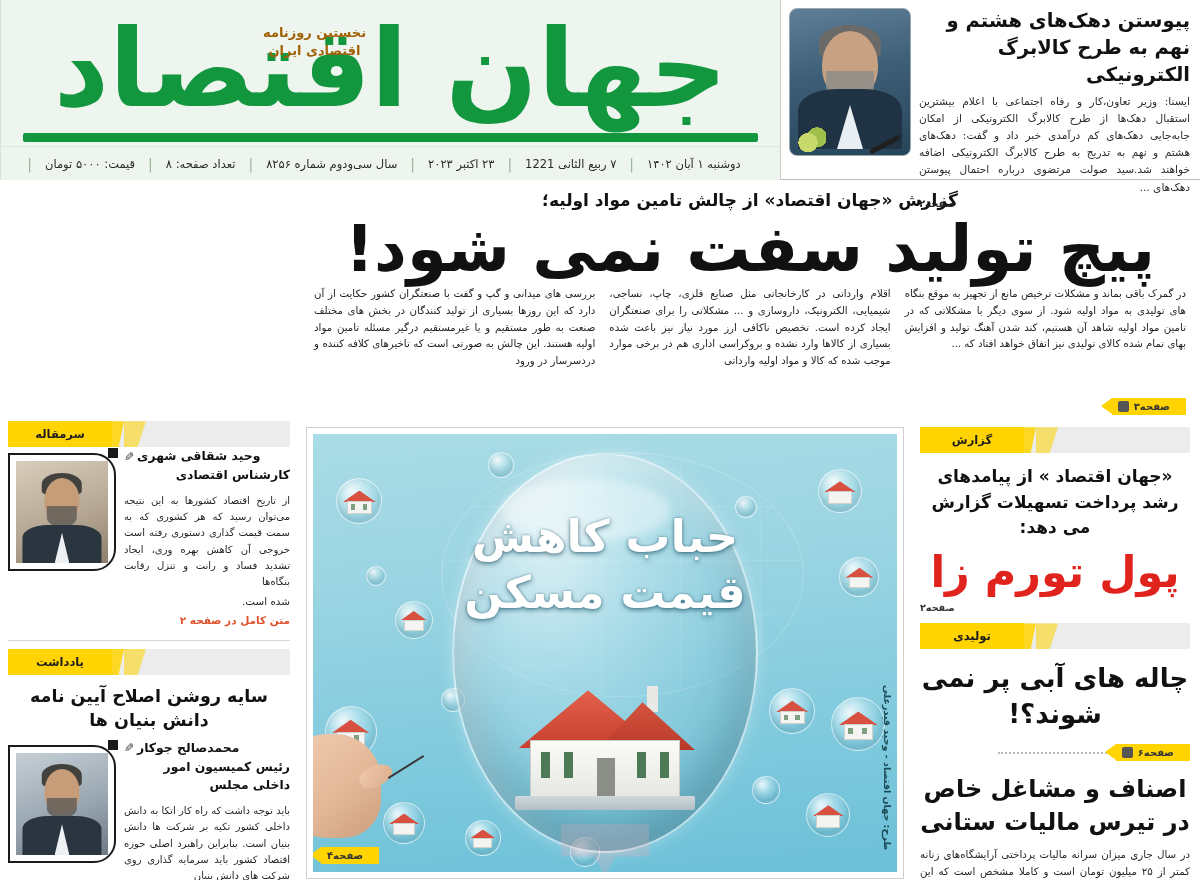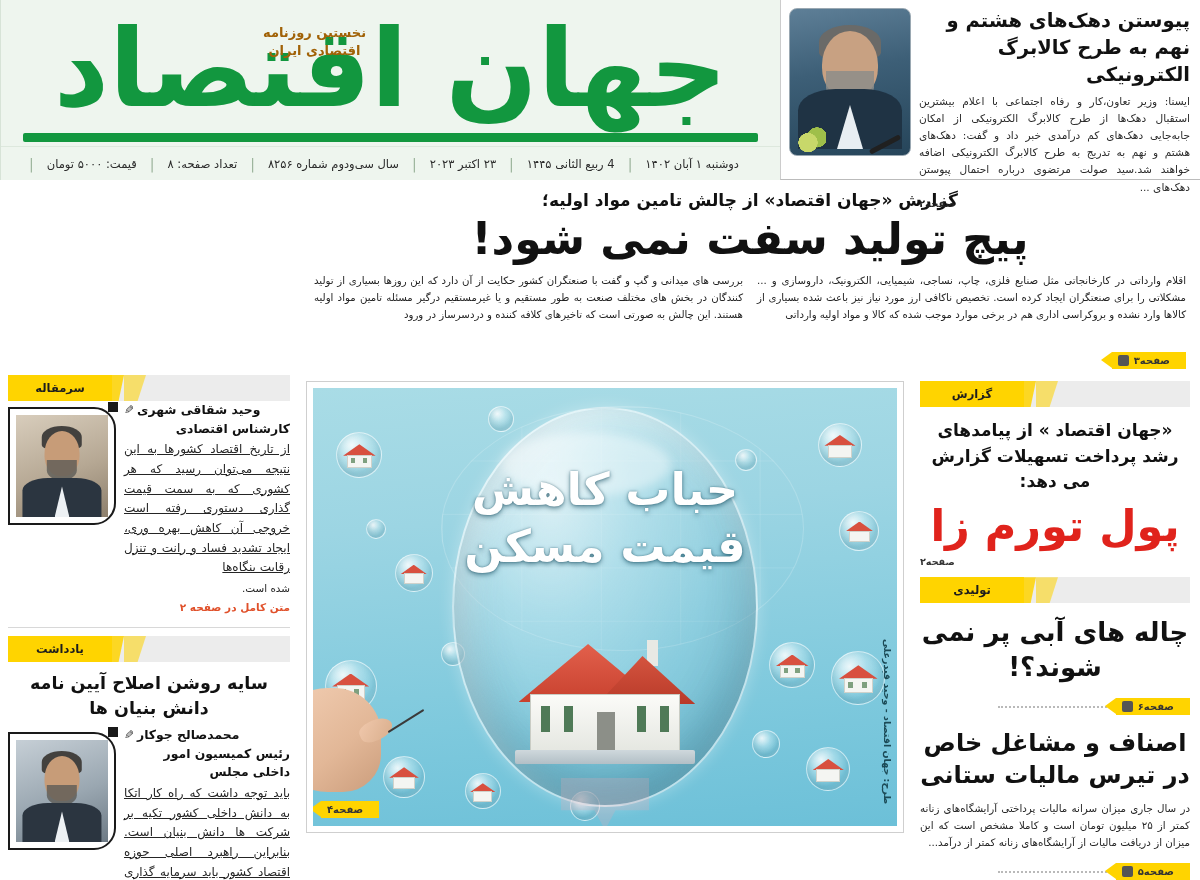--- a/index.html
+++ b/index.html
@@ -101,22 +101,22 @@
   .ta-page {
     font-size: 10px; font-weight: bold; color: #222; margin-top: 2px; text-align: left;
   }
 
   
   .lead { width: 900px; padding: 10px 14px 0 14px; direction: rtl; }
   .lead-kicker {
     text-align: center; font-size: 17px; font-weight: bold; color: #111; margin-bottom: 4px;
   }
   .lead-title {
-    text-align: center; font-size: 44px; font-weight: bold; color: #111;
-    line-height: 1.12; letter-spacing: -1.5px; margin-bottom: 10px;
+    text-align: center; font-size: 64px; font-weight: bold; color: #111;
+    line-height: 1.12; letter-spacing: -1.5px; 
   }
   .lead-cols {
     display: flex; flex-direction: row; gap: 14px; direction: rtl; padding-bottom: 6px;
   }
   .lead-col {
     flex: 1; font-size: 10.2px; line-height: 1.66; color: #232323; text-align: justify;
   }
   .lead-footer { position: relative; height: 26px; margin-top: 19px; }
 
   
@@ -206,21 +206,21 @@
     width: 16%; height: 30%; background: #edf1f4; clip-path: polygon(50% 0,100% 100%,0 100%);
   }
 
   .rail-text { flex: 1; direction: rtl; }
   .rail-author {
     font-size: 12.4px; font-weight: bold; color: #111; text-align: right;
     line-height: 1.5; display: flex; flex-direction: row-reverse; align-items: center; gap: 3px;
   }
   .pen-icon { display: inline-block; font-size: 12px; color: #333; transform: scaleX(-1); }
   .rail-role { font-size: 12.4px; font-weight: bold; color: #111; text-align: right; line-height: 1.5; }
-  .rail-para { font-size: 12px; line-height: 1.64; color: #252525; text-align: justify; margin-top: 2px; text-decoration: underline; }
+  .rail-para { font-size: 10px; line-height: 1.64; color: #252525; text-align: justify; margin-top: 8px; }
   .rail-tail { font-size: 10.4px; line-height: 1.64; color: #252525; text-align: right; margin-top: 2px; }
   .rail-more {
     font-size: 10.5px; font-weight: bold; color: #e0502a; direction: rtl;
     margin-top: 4px; text-align: right;
   }
 
   
   .center { width: 610px; padding: 6px 6px 0 6px; }
   .photo-card {
     position: relative; width: 598px; height: 452px; border: 1px solid #cfcfcf;
@@ -388,21 +388,21 @@
       </div>
       <div class="logo-tag">
         <div>نخستین روزنامه</div>
         <div>اقتصادی ایران</div>
       </div>
       <div class="logo-underline"></div>
 
       <div class="dateline">
         <span class="dl-item">دوشنبه ۱ آبان ۱۴۰۲</span>
         <span class="dl-sep">|</span>
-        <span class="dl-item">4 ربیع الثانی ۱۴۴۵</span>
+        <span class="dl-item">۷ ربیع الثانی 1221</span>
         <span class="dl-sep">|</span>
         <span class="dl-item">۲۳ اکتبر ۲۰۲۳</span>
         <span class="dl-sep">|</span>
         <span class="dl-item">سال سی‌ودوم شماره ۸۲۵۶</span>
         <span class="dl-sep">|</span>
         <span class="dl-item">تعداد صفحه: ۸</span>
         <span class="dl-sep">|</span>
         <span class="dl-item">قیمت: ۵۰۰۰ تومان</span>
         <span class="dl-sep">|</span>
       </div>
@@ -424,20 +424,21 @@
         <div class="ta-page">صفحه۲</div>
       </div>
     </div>
 
   </div>
 
   <div class="lead">
     <div class="lead-kicker">گزارش «جهان اقتصاد» از چالش تامین مواد اولیه؛</div>
     <div class="lead-title">پیچ تولید سفت نمی شود!</div>
     <div class="lead-cols">
+      <div class="lead-col">در گمرک باقی بماند و مشکلات ترخیص مانع از تجهیز به موقع بنگاه های تولیدی به مواد اولیه شود. از سوی دیگر با مشکلاتی که در تامین مواد اولیه شاهد آن هستیم، کند شدن آهنگ تولید و افزایش بهای تمام شده کالای تولیدی نیز اتفاق خواهد افتاد که ...</div>
       <div class="lead-col">اقلام وارداتی در کارخانجاتی مثل صنایع فلزی، چاپ، نساجی، شیمیایی، الکترونیک، داروسازی و ... مشکلاتی را برای صنعتگران ایجاد کرده است. تخصیص ناکافی ارز مورد نیاز نیز باعث شده بسیاری از کالاها وارد نشده و بروکراسی اداری هم در برخی موارد موجب شده که کالا و مواد اولیه وارداتی</div>
       <div class="lead-col">بررسی های میدانی و گپ و گفت با صنعتگران کشور حکایت از آن دارد که این روزها بسیاری از تولید کنندگان در بخش های مختلف صنعت به طور مستقیم و یا غیرمستقیم درگیر مسئله تامین مواد اولیه هستند. این چالش به صورتی است که تاخیرهای کلافه کننده و دردسرساز در ورود</div>
     </div>
     <div class="lead-footer">
       <div class="dotline"></div>
       <span class="pbadge">
         <span class="dot"></span>
         <span>صفحه۳</span>
       </span>
     </div>

